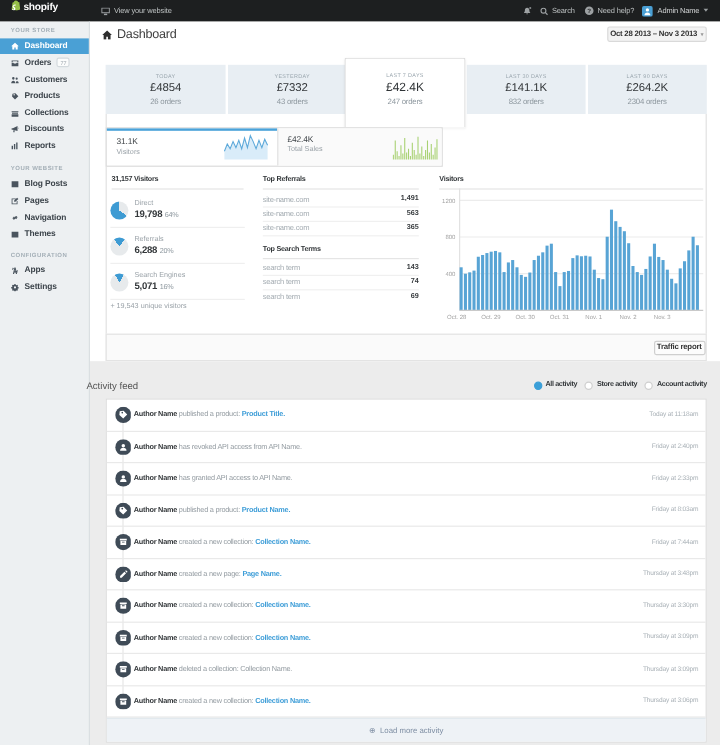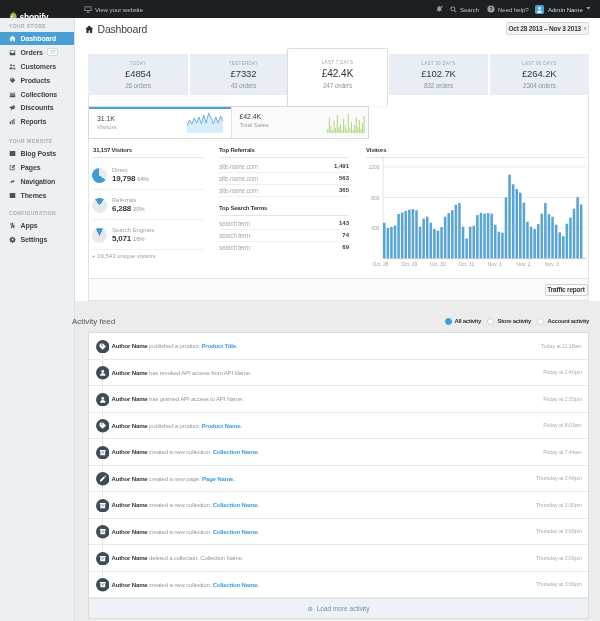--- a/index.html
+++ b/index.html
@@ -1,17 +1,17 @@
 <!DOCTYPE html>
 <html><head><meta charset="utf-8"><style>
 * { margin:0; padding:0; box-sizing:border-box; }
 html,body { width:600px; height:621px; overflow:hidden; font-family:"Liberation Sans",sans-serif; background:#ececec; -webkit-font-smoothing:antialiased; }
 
 #topbar { position:absolute; left:0; top:0; width:600px; height:18px; background:#1d1f20; }
-#logo { position:absolute; left:9px; top:12px; display:flex; }
+#logo { position:absolute; left:9px; top:0; display:flex; }
 #logo b { color:#fff; font-size:8.5px; letter-spacing:-0.2px; margin-left:2.5px; }
 .tbitem { position:absolute; top:0; height:18px; display:flex; align-items:center; color:#bcc0c1; font-size:6.2px; letter-spacing:-0.1px; }
 .tbitem svg { margin-right:3px; }
 
 #sidebar { position:absolute; left:0; top:18px; width:75px; height:603px; background:#edf0f2; border-right:1px solid #dadfe2; }
 .slabel { font-size:5px; font-weight:bold; color:#a4afb7; letter-spacing:0.4px; padding:8.9px 0 2.5px 9px; line-height:6.5px; }
 .slabel.first { padding-top:4.5px; }
 .slabel.cfg { padding-top:7.5px; }
 .sitem { height:13.9px; display:flex; align-items:center; padding-left:9px; font-size:7px; font-weight:bold; letter-spacing:-0.1px; color:#3c444b; }
 .sitem span { margin-left:4.5px; }
@@ -201,21 +201,21 @@
     <div class="val">£4854</div>
     <div class="ord">26 orders</div>
   </div>
 <div class="tile" style="left:189.5px;width:108px">
     <div class="lab">YESTERDAY</div>
     <div class="val">£7332</div>
     <div class="ord">43 orders</div>
   </div>
 <div class="tile" style="left:389px;width:99px">
     <div class="lab">LAST 30 DAYS</div>
-    <div class="val">£102.7K</div>
+    <div class="val">£141.1K</div>
     <div class="ord">832 orders</div>
   </div>
 <div class="tile" style="left:489.5px;width:99.5px">
     <div class="lab">LAST 90 DAYS</div>
     <div class="val">£264.2K</div>
     <div class="ord">2304 orders</div>
   </div>
 
 <div id="panel"></div>
 <div id="atile">

